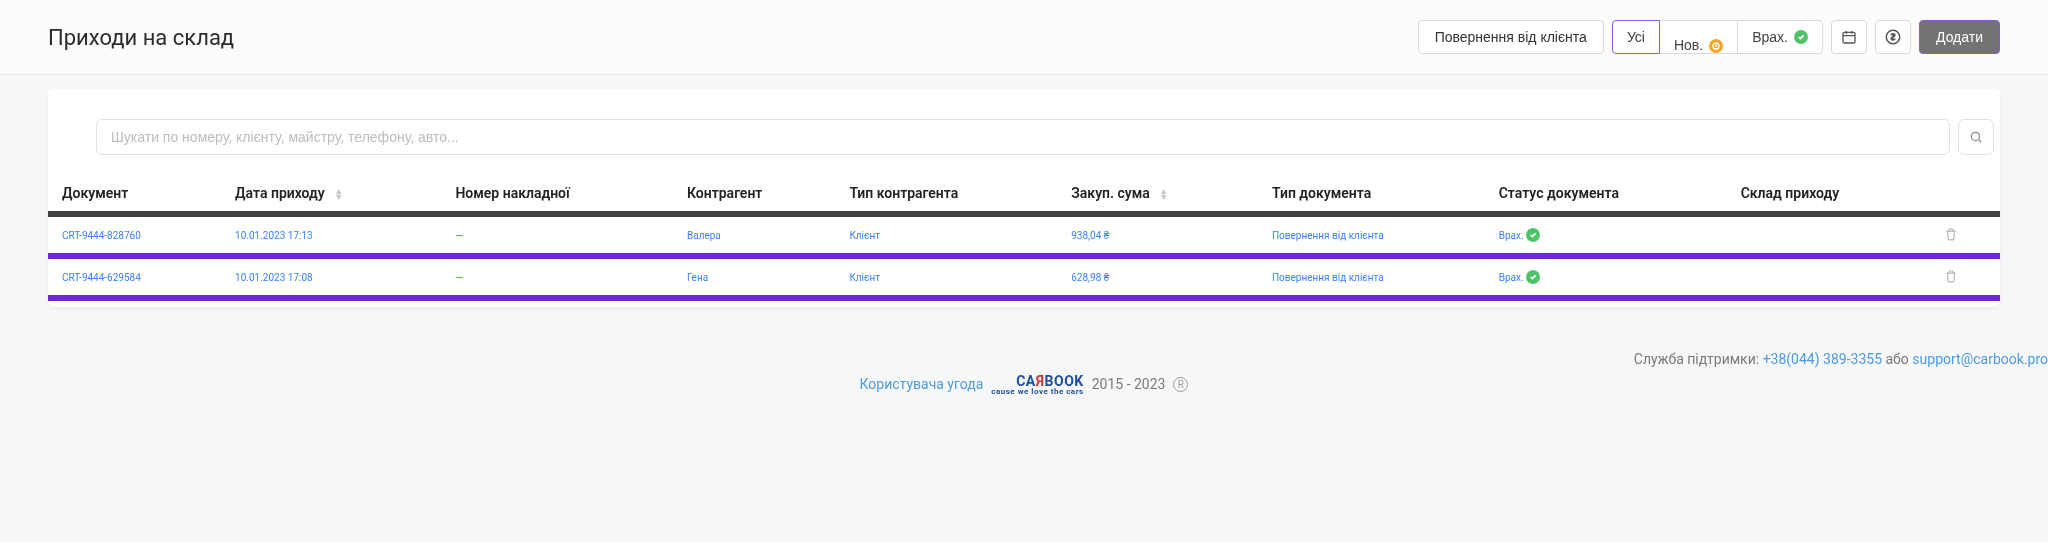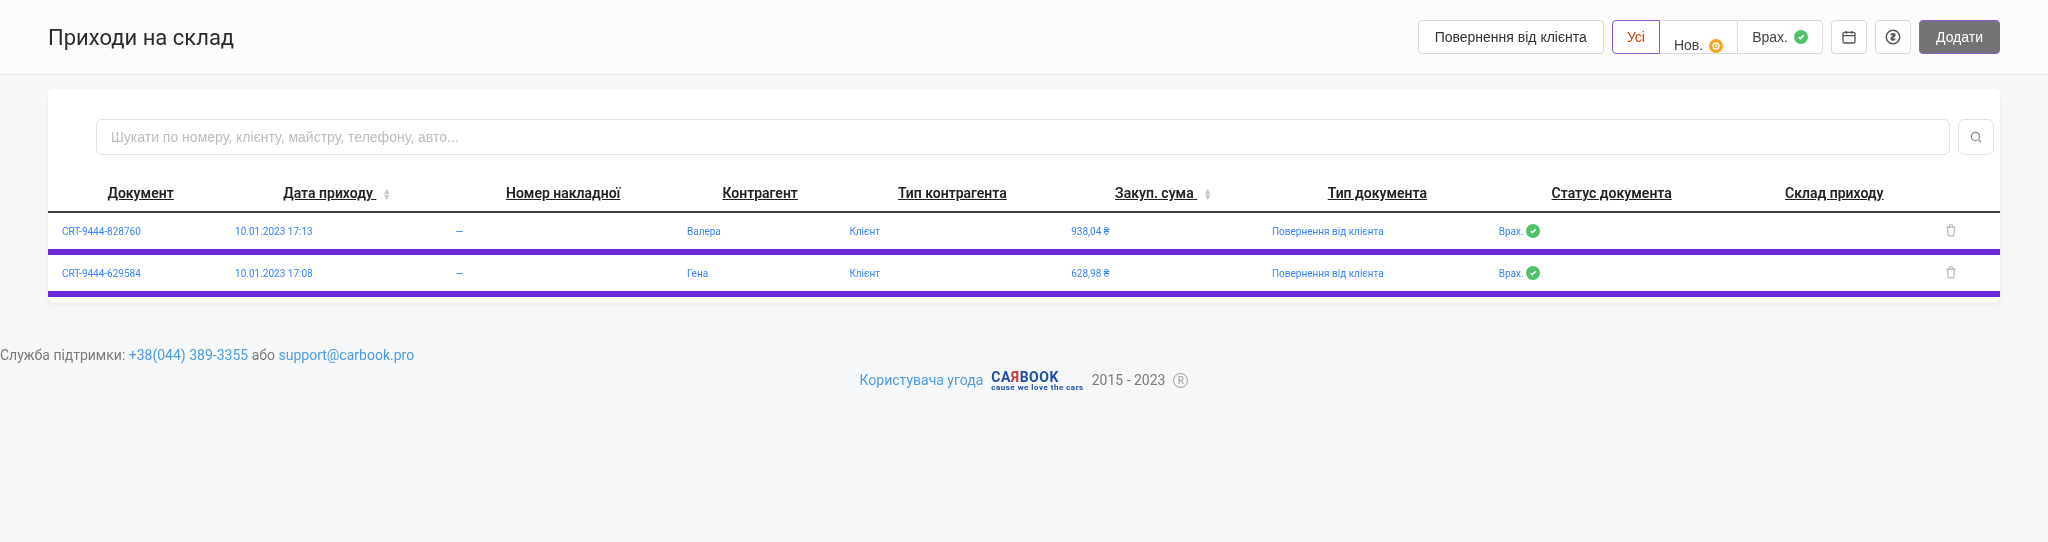--- a/index.html
+++ b/index.html
@@ -11,44 +11,44 @@
 
     .btn { display: inline-flex; align-items: center; justify-content: center; height: 34px; padding: 0 16px; border: 1px solid #d9d9d9; border-radius: 4px; background: #fff; font-size: 14px; cursor: pointer; color: #333; gap: 6px; }
     .btn-icon { width: 36px; padding: 0; }
     .btn-primary { background: #737373; color: #fff; border-color: #8a5ccf; }
 
     .filter-group { display: inline-flex; }
     .filter-btn { height: 34px; padding: 0 14px; border: 1px solid #d9d9d9; background: #fff; font-size: 14px; cursor: pointer; display: inline-flex; align-items: center; gap: 6px; color: #424242; }
     .filter-btn:first-child { border-radius: 4px 0 0 4px; }
     .filter-btn:nth-child(2) { border-left: none; border-right: none; align-items: flex-end; }
     .filter-btn:last-child { border-radius: 0 4px 4px 0; }
-    .filter-active { color: #c2410c; border-color: #8a5ccf; position: relative; z-index: 1; }
+    .filter-active { color: #404040; border-color: #8a5ccf; position: relative; z-index: 1; }
 
     .badge-orange, .badge-green { display:inline-flex; align-items:center; justify-content:center; width:14px; height:14px; border-radius:50%; font-size:10px; color:#fff; }
     .badge-orange { background:#f5a623; }
     .badge-green { background:#4fc369; }
 
     .content-card { margin: 14px 48px 24px 48px; background: #fff; border-radius: 6px; box-shadow: 0 2px 4px rgba(0,0,0,.05); padding: 30px 0 6px 0; }
 
     .search-wrap { display: flex; padding: 0 6px 20px 6px; }
     .search-inner { position: relative; flex:1; margin: 0 2px; padding-left: 40px; }
     .search-input { width: 100%; height: 36px; padding: 0 14px; border: 1px solid #e2e2e2; border-radius: 6px; font-size: 14px; color:#333; }
     .search-input::placeholder { color: #bdbdbd; }
     .search-icon-btn { display:flex; align-items:center; justify-content:center; width:36px; height:36px; border:1px solid #e2e2e2; border-radius:6px; background:#fff; margin-left:6px; color:#888; cursor:pointer; }
 
     table { width: 100%; border-collapse: collapse; }
-    thead th { text-align: center; font-weight: 600; font-size: 14px; color: #222; padding: 10px 8px; border-bottom: 2px solid #404040; background:#fafafa00; white-space: nowrap; text-decoration: underline; }
+    thead th { text-align: left; font-weight: 600; font-size: 14px; color: #222; padding: 10px 8px; border-bottom: 6px solid #404040; background:#fafafa00; white-space: nowrap; }
     tbody td { padding: 10px 8px; border-bottom: 6px solid #6d28d9; font-size: 10px; color:#3b82f6; white-space: nowrap; }
     th:first-child, td:first-child { padding-left: 14px; }
     th:last-child, td:last-child { padding-right: 14px; }
     .sort-icons { display:inline-flex; flex-direction:column; margin-left:6px; line-height:6px; font-size:9px; color:#c9c9c9; vertical-align: middle; }
     td.align-right { text-align: left; }
     .row-action { color:#b5b5b5; cursor:pointer; display:inline-flex; }
 
-    .footer { text-align: left; padding: 20px 0 40px 0; color: #7a7a7a; font-size: 14px; }
+    .footer { text-align: right; padding: 20px 0 40px 0; color: #7a7a7a; font-size: 14px; }
     .footer a { color: #4e9be0; text-decoration: none; }
     .footer-line2 { margin-top: 6px; display:flex; align-items:center; justify-content:center; gap:8px; }
     .logo { font-weight: 700; letter-spacing:.5px; }
     .logo .red { color:#c73a3a; }
     .logo .blue { color:#1f4fa0; }
     .logo-sub { font-size:8px; color:#1f4fa0; display:block; line-height:6px; }
     .reg { display:inline-flex; align-items:center; justify-content:center; width:15px; height:15px; border:1px solid #9a9a9a; border-radius:50%; font-size:10px; color:#9a9a9a; }
   </style>
 </head>
 <body>

